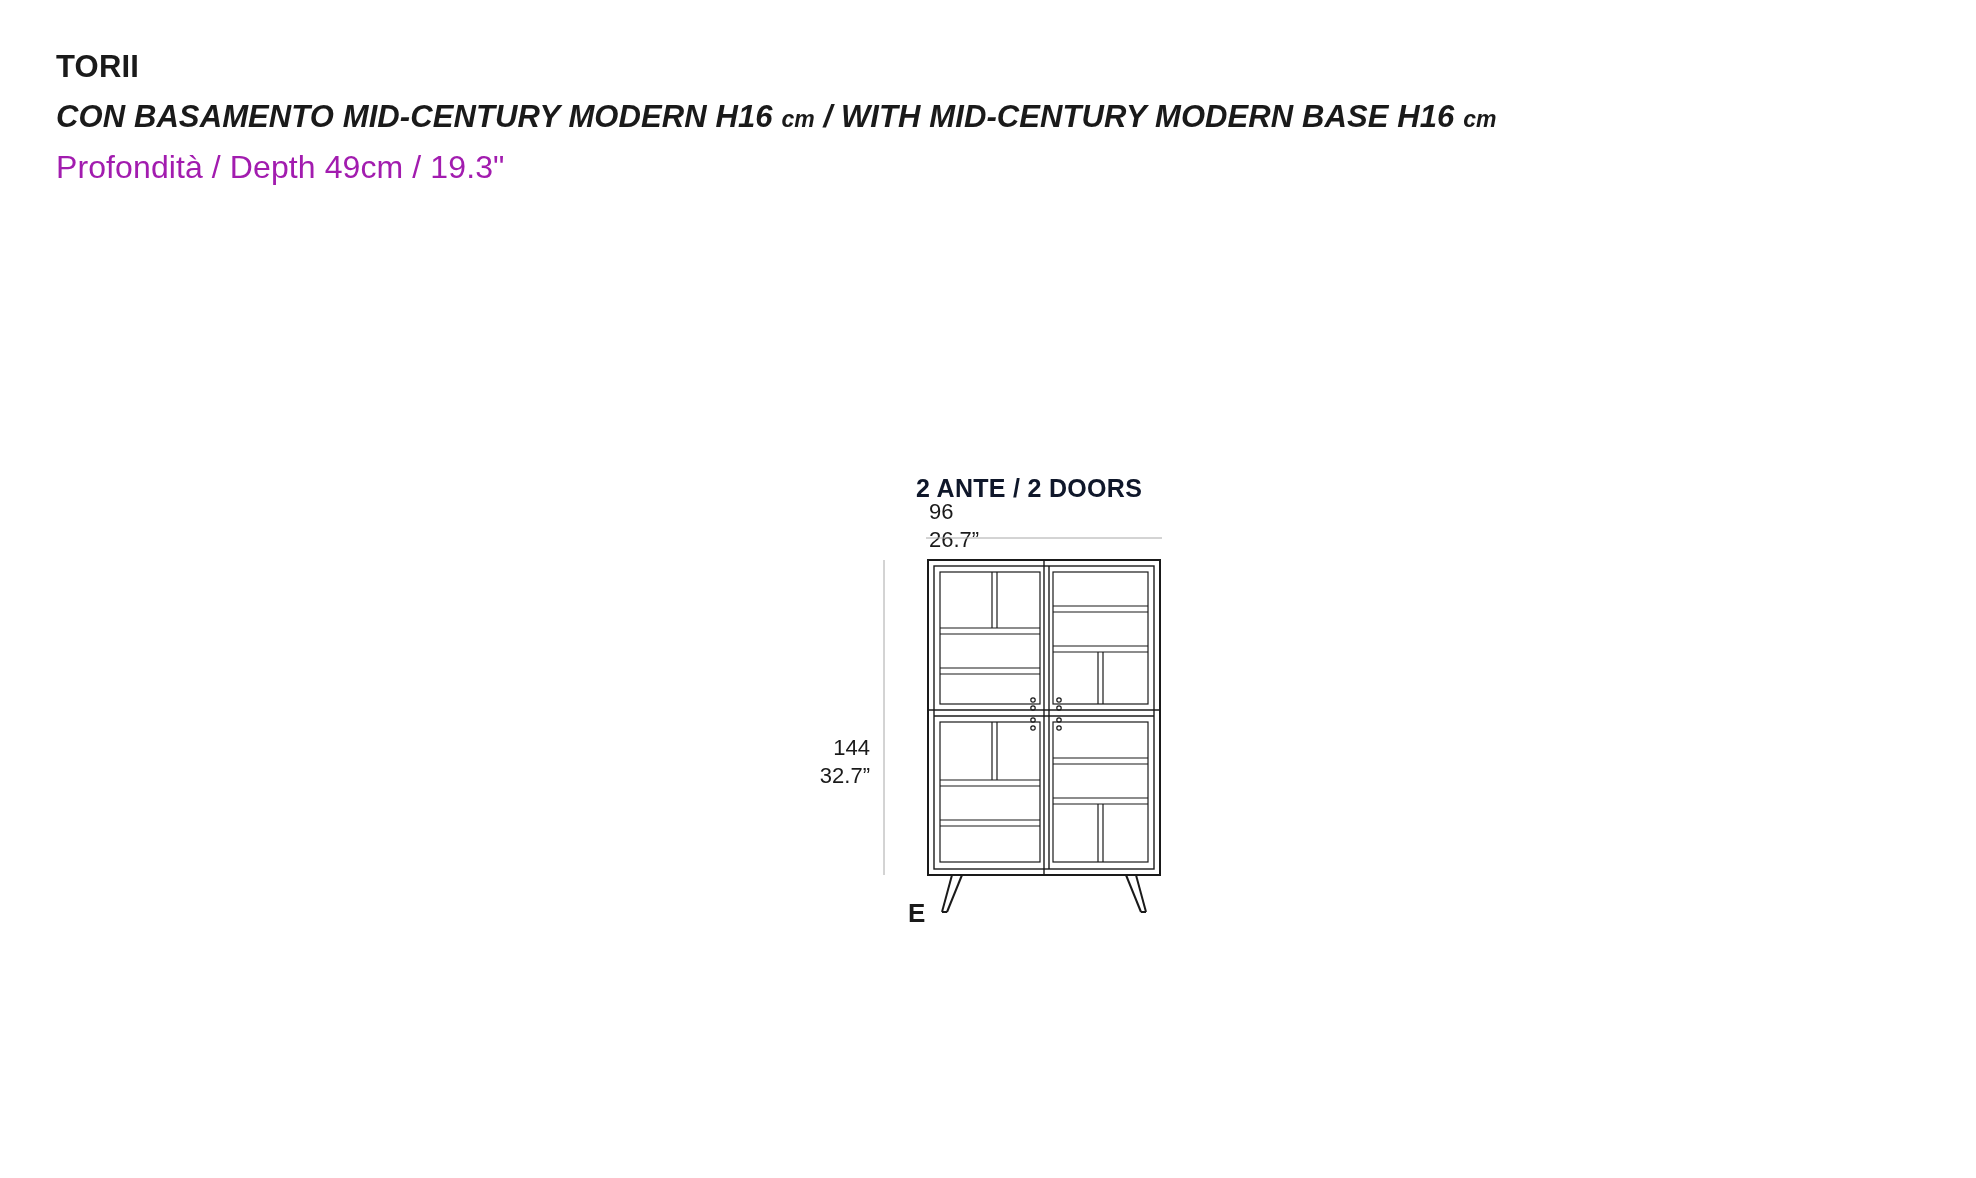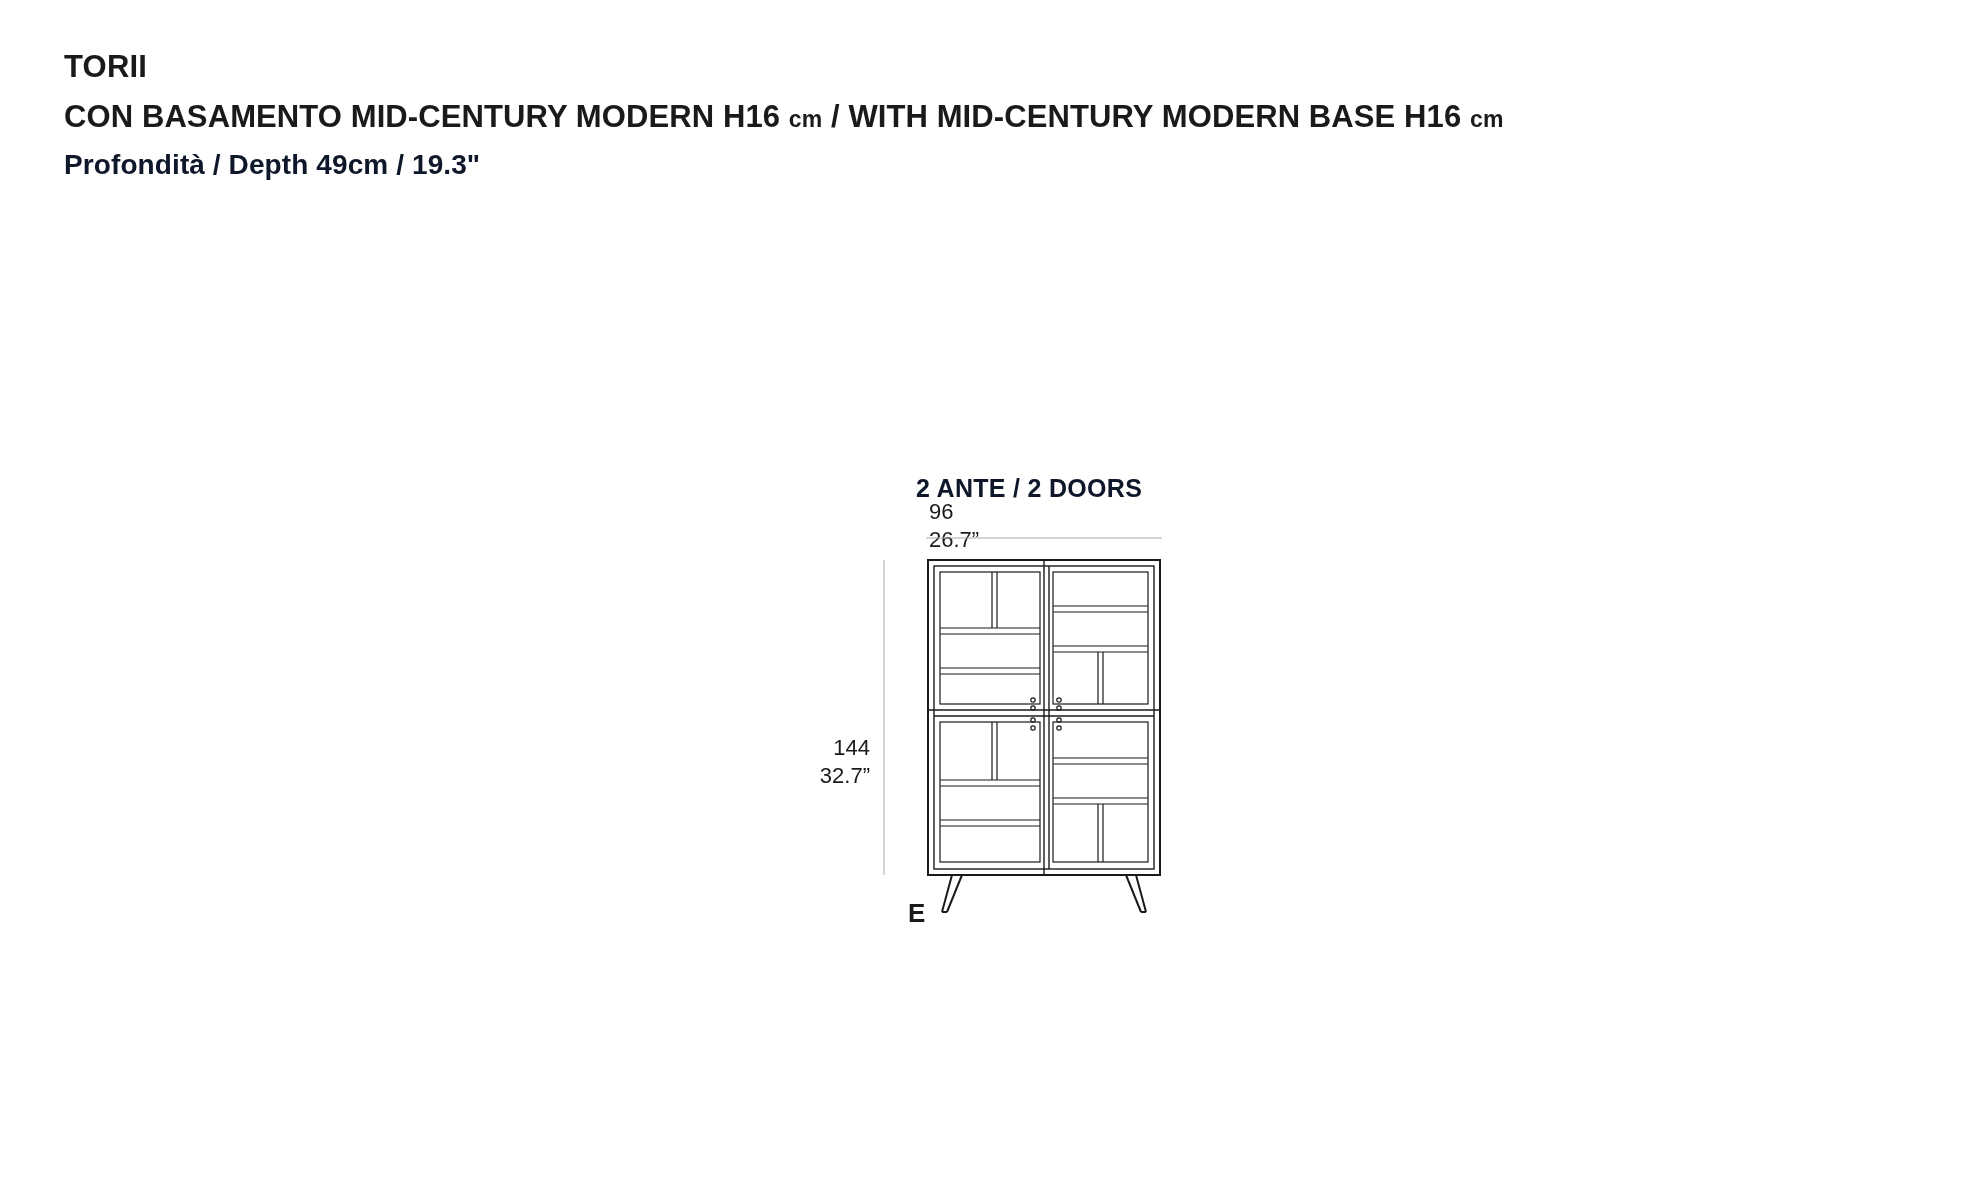--- a/index.html
+++ b/index.html
@@ -12,52 +12,53 @@
     height: 1178px;
     font-family: "Liberation Sans", sans-serif;
     color: #1a1a1a;
     position: relative;
     overflow: hidden;
   }
 
   
   .header {
     position: absolute;
-    left: 64px;
+    left: 56px;
     top: 46px;
     width: 1850px;
   }
   .brand-title {
     font-size: 31px;
     font-weight: bold;
     letter-spacing: 0.2px;
     line-height: 1.35;
     margin: 0 0 9px 0;
     color: #1a1a1a;
   }
   .subtitle {
     font-size: 31px;
     font-weight: bold;
     letter-spacing: 0.1px;
     line-height: 1.3;
     margin: 8px 0 10px 0;
     color: #1a1a1a;
     white-space: nowrap;
+    font-style: italic;
   }
   .subtitle .sm {
     font-size: 23px;
     font-weight: bold;
   }
   .depth-line {
-    font-size: 28px;
-    font-weight: 700;
+    font-size: 32px;
+    font-weight: 400;
     letter-spacing: 0.1px;
     line-height: 1.3;
     margin: 0;
-    color: #0f172a;
+    color: #a21caf;
   }
 
   
   .figure {
     position: absolute;
     left: 780px;
     top: 400px;
     width: 420px;
     height: 600px;
   }

